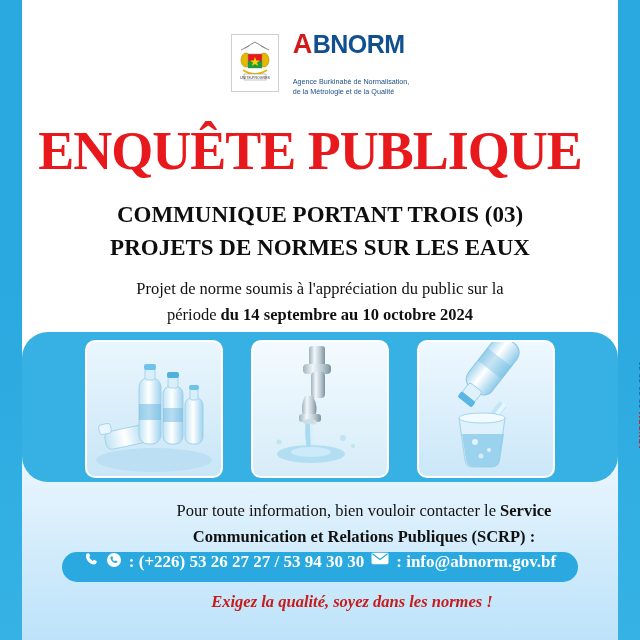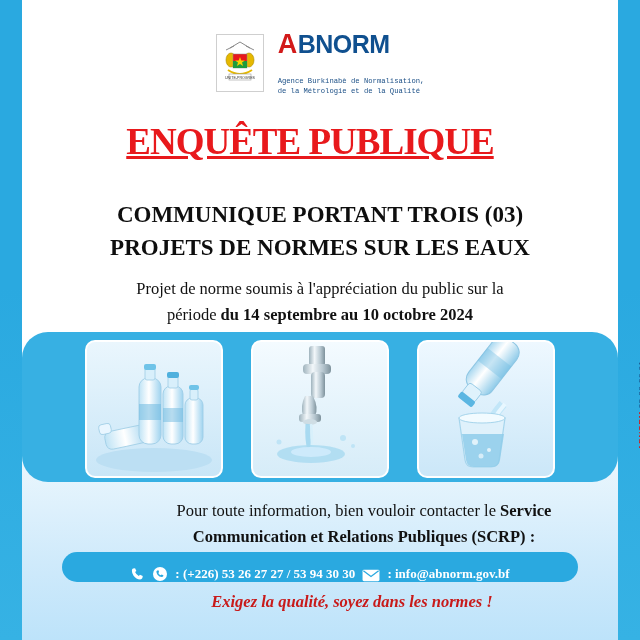--- a/index.html
+++ b/index.html
@@ -67,41 +67,40 @@
     color: #10508f;
     display: flex;
     align-items: center;
   }
   .brand-a {
     color: #d21a1a;
     font-size: 27px;
     margin-right: 1px;
   }
   .brand-sub {
-    font-family: Liberation Mono, monospace;
+    font-family: Liberation Sans, sans-serif;
     font-size: 7.2px;
     color: #1b4f86;
     margin-top: 19px;
     line-height: 1.35;
   }
 
   
   .title-main {
     position: absolute;
     top: 120px;
     left: 0;
     width: 620px;
     text-align: center;
     font-family: "Liberation Serif", serif;
     font-weight: bold;
-    font-size: 37px;
+    font-size: 54px;
     letter-spacing: -1px;
     color: #e8191c;
     white-space: nowrap;
-    text-decoration: underline;
   }
   .title-sub {
     position: absolute;
     top: 198px;
     left: 0;
     width: 640px;
     text-align: center;
     font-family: "Liberation Serif", serif;
     font-weight: bold;
     font-size: 23px;
@@ -169,27 +168,27 @@
   
   .contact-bar {
     position: absolute;
     top: 552px;
     left: 62px;
     width: 516px;
     height: 30px;
     background: #2aa9e0;
     border-radius: 15px;
     display: flex;
-    align-items: flex-end;
+    align-items: flex-start;
     justify-content: center;
     gap: 7px;
     color: #ffffff;
     font-family: "Liberation Serif", serif;
     font-weight: bold;
-    font-size: 13px;
+    font-size: 17px;
   }
   .ic { display: inline-flex; align-items: center; }
 
   .slogan {
     position: absolute;
     top: 592px;
     left: 0;
     width: 640px;
     text-align: center;
     font-family: "Liberation Serif", serif;

